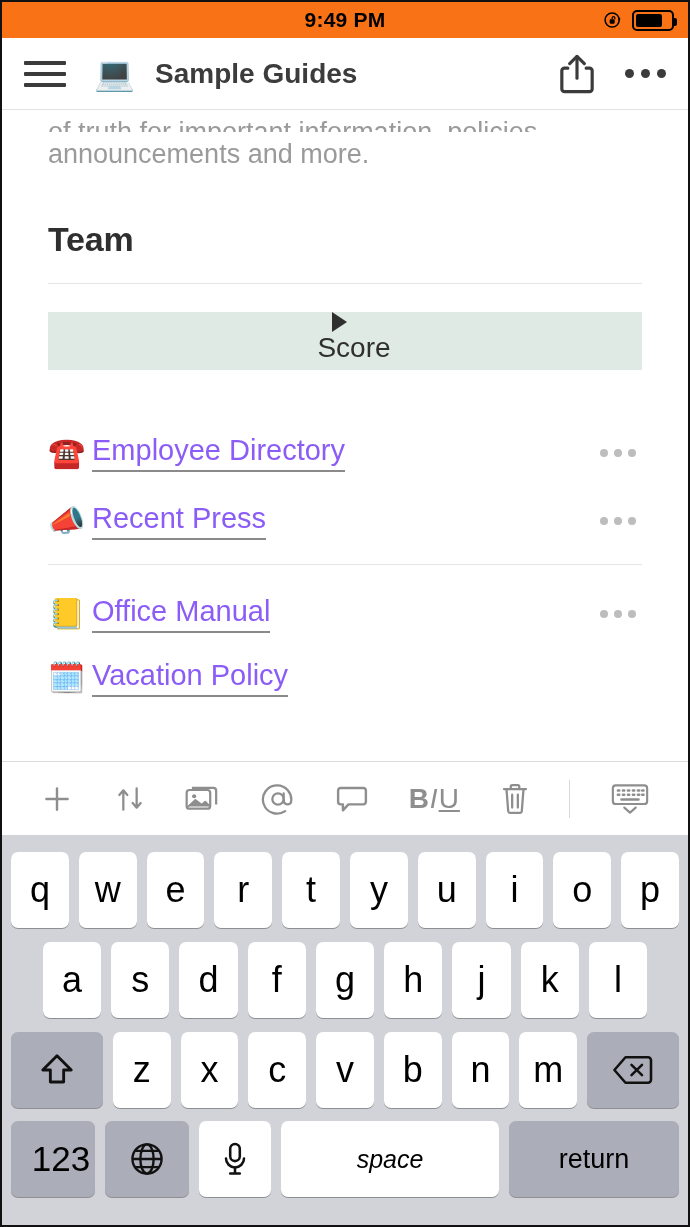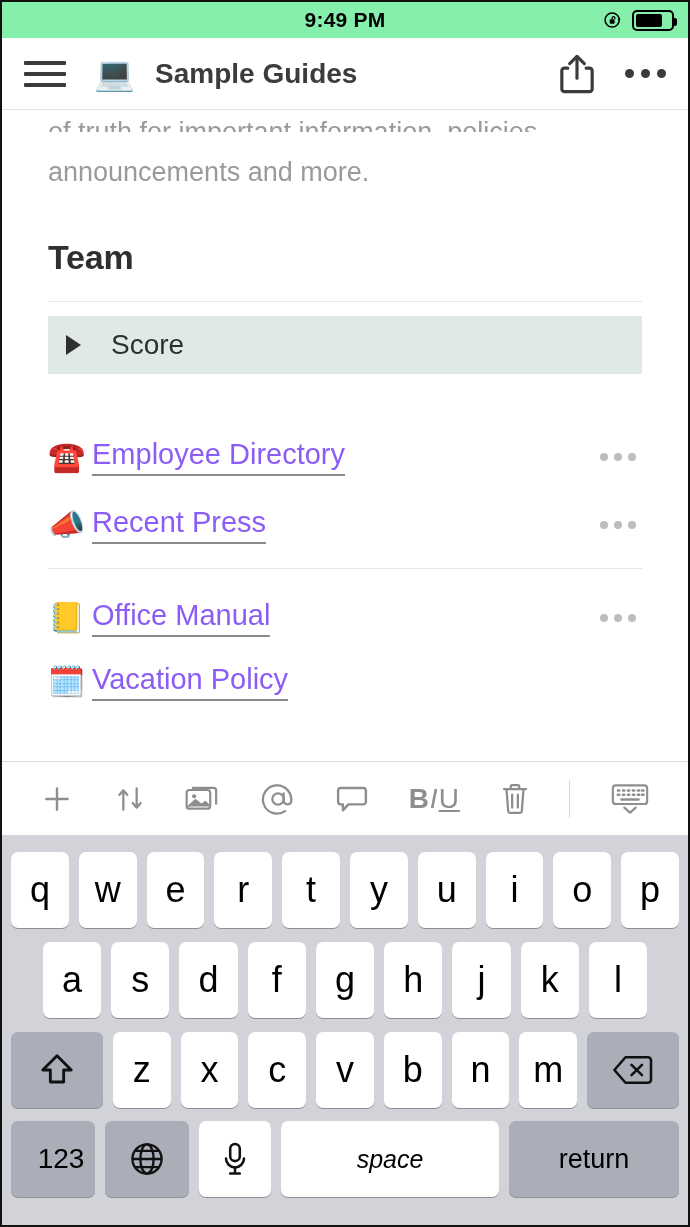--- a/index.html
+++ b/index.html
@@ -12,21 +12,21 @@
     position:relative; width:690px; height:1227px;
     display:flex; flex-direction:column;
     border:2px solid #111;
     background:#fff;
   }
 
   
   .statusbar {
     height:36px; flex:0 0 36px;
     display:flex; align-items:center; justify-content:center;
-    position:relative; background:#86efac;
+    position:relative; background:#f97316;
   }
   .status-time {
     font-size:21px; font-weight:bold; color:#000; letter-spacing:.2px;
   }
   .status-right {
     position:absolute; right:14px; top:0; height:36px;
     display:flex; align-items:center; gap:9px;
   }
   .rotlock { width:20px; height:20px; }
   .battery {
@@ -63,36 +63,36 @@
   
   .doc {
     flex:1 1 auto; position:relative; overflow:hidden;
     padding:0 46px; background:#fff;
   }
   .clip-line {
     color:#9a9a9a; font-size:27px; line-height:44px;
     height:22px; overflow:hidden; margin-top:0;
   }
   .para {
-    color:#9a9a9a; font-size:27px; line-height:44px; margin-top:18px;
+    color:#9a9a9a; font-size:27px; line-height:44px; margin-top:0;
   }
   .heading {
     font-size:34px; font-weight:bold; color:#2f2f2f;
     margin-top:44px; letter-spacing:-.2px;
   }
   .heading.editing { font-weight:normal; }
   .caret {
     display:inline-block; width:3px; height:36px; background:#1a1a1a;
     vertical-align:-6px; margin-left:1px;
   }
   .hr { height:1px; background:#e6e6e6; margin-top:24px; }
 
   .toggle-row {
-    background:#dfeae5; height:58px; margin-top:14px;
-    display:flex; align-items:center; padding-left:18px; cursor:pointer;
+    background:#dfeae5; height:58px; margin-top:28px;
+    display:flex; align-items:center; padding-left:18px; cursor:pointer;flex-direction:column;
   }
   .tri {
     width:0; height:0; border-left:15px solid #2f2f2f;
     border-top:10px solid transparent; border-bottom:10px solid transparent;
     margin-right:30px;
   }
   .toggle-label { font-size:28px; color:#2f2f2f; }
 
   .link-row {
     display:flex; align-items:center; margin-top:30px; position:relative;
@@ -136,21 +136,21 @@
     height:76px; margin:0 5px; flex:1 1 0;
     display:flex; align-items:center; justify-content:center;
     font-size:36px; color:#000;
     box-shadow:0 1px 0 rgba(0,0,0,.32);
     cursor:pointer; user-select:none;
   }
   .key.gray { background:#abaeb8; }
   .key.wide-fn { flex:0 0 84px; }
   .key.space { flex:1 1 0; font-size:25px;font-style:italic; }
   .key.return { flex:0 0 170px; font-size:27px; }
-  .key.num { flex:0 0 84px; font-size:28px;padding-left:16px; }
+  .key.num { flex:0 0 84px; font-size:35px;padding-left:16px; }
   .key.mic  { flex:0 0 72px; }
   .key.shift, .key.bksp { flex:0 0 92px; }
   .krow.r4 { gap:0; }
   .krow.r4 .key.letter { flex:1 1 0; }
   .krow.r5 { height:88px; }
 </style>
 </head>
 <body>
 
 <div id="app">

